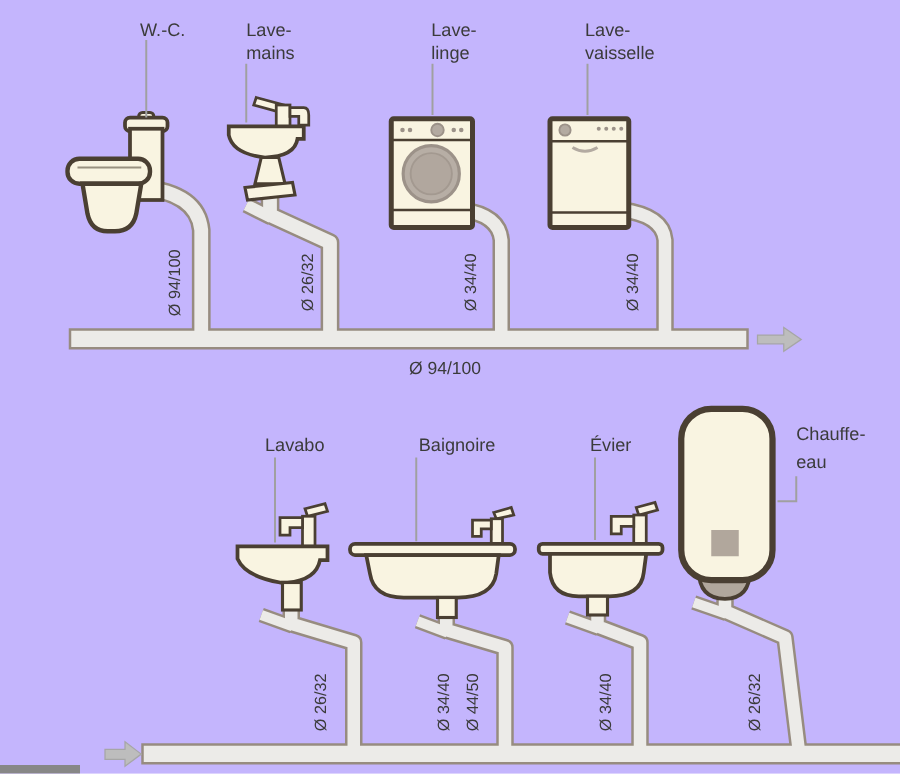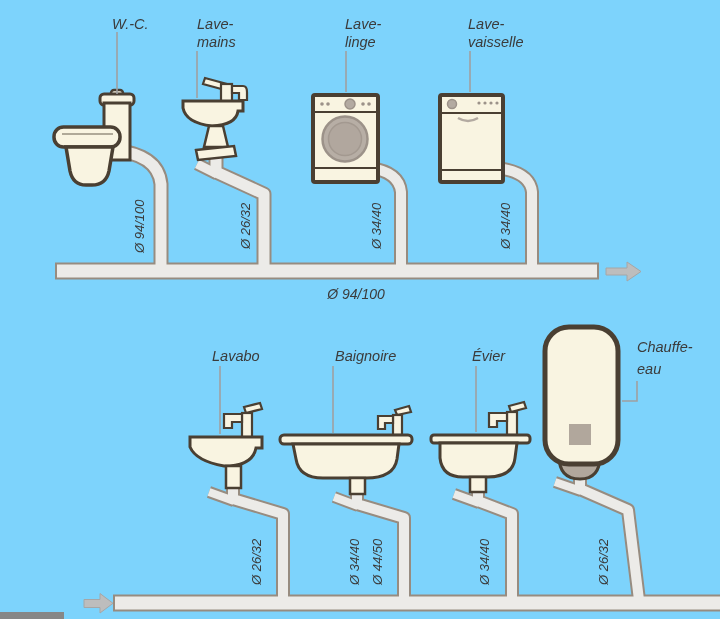--- a/index.html
+++ b/index.html
@@ -1,16 +1,16 @@
 <!DOCTYPE html>
 <html><head>
 <meta charset="utf-8">
 <style>
   html,body{margin:0;padding:0;background:#ffffff;}
-  .canvas{position:relative;width:720px;height:619px;background:#7dd3fc;overflow:hidden;font-style:italic;}
+  .canvas{position:relative;width:720px;height:619px;background:#c4b5fd;overflow:hidden;}
   svg{display:block;}
   text{font-family:"Liberation Sans","DejaVu Sans",sans-serif;fill:#3b3b3b;}
   .fixture-label{font-size:14.5px;}
   .pipe-label{font-size:13px;}
   .collector-label{font-size:14px;}
 </style>
 </head>
 <body>
 
 <div class="canvas">

